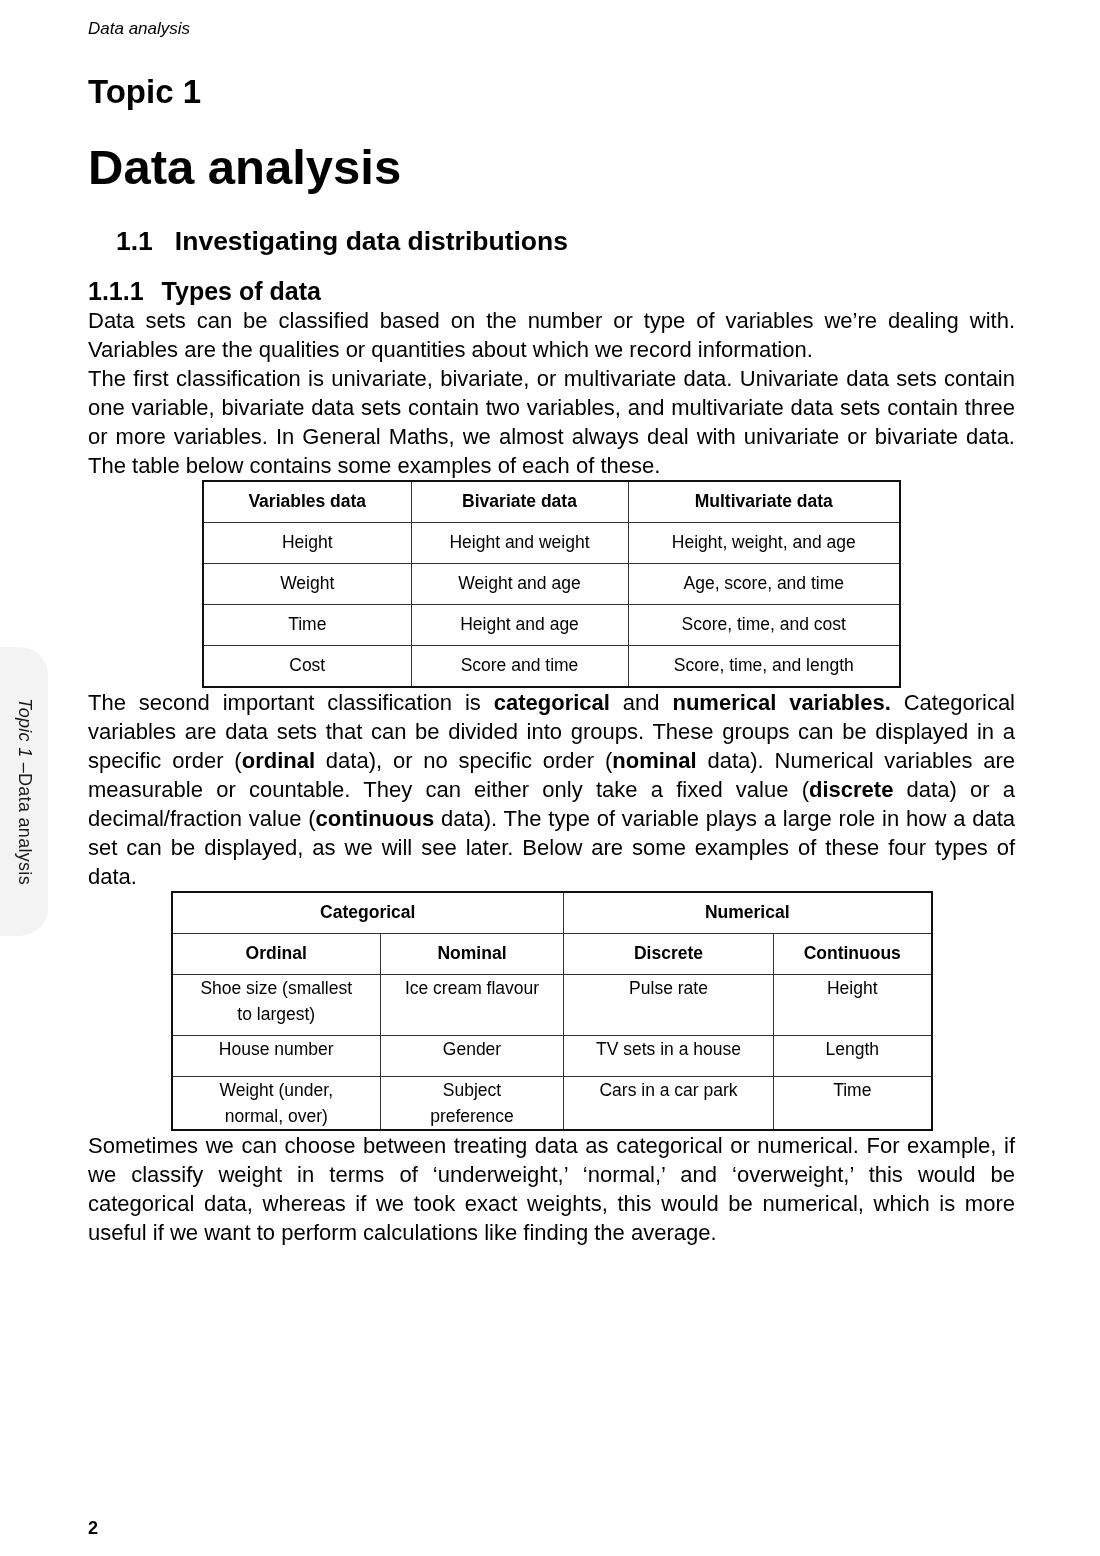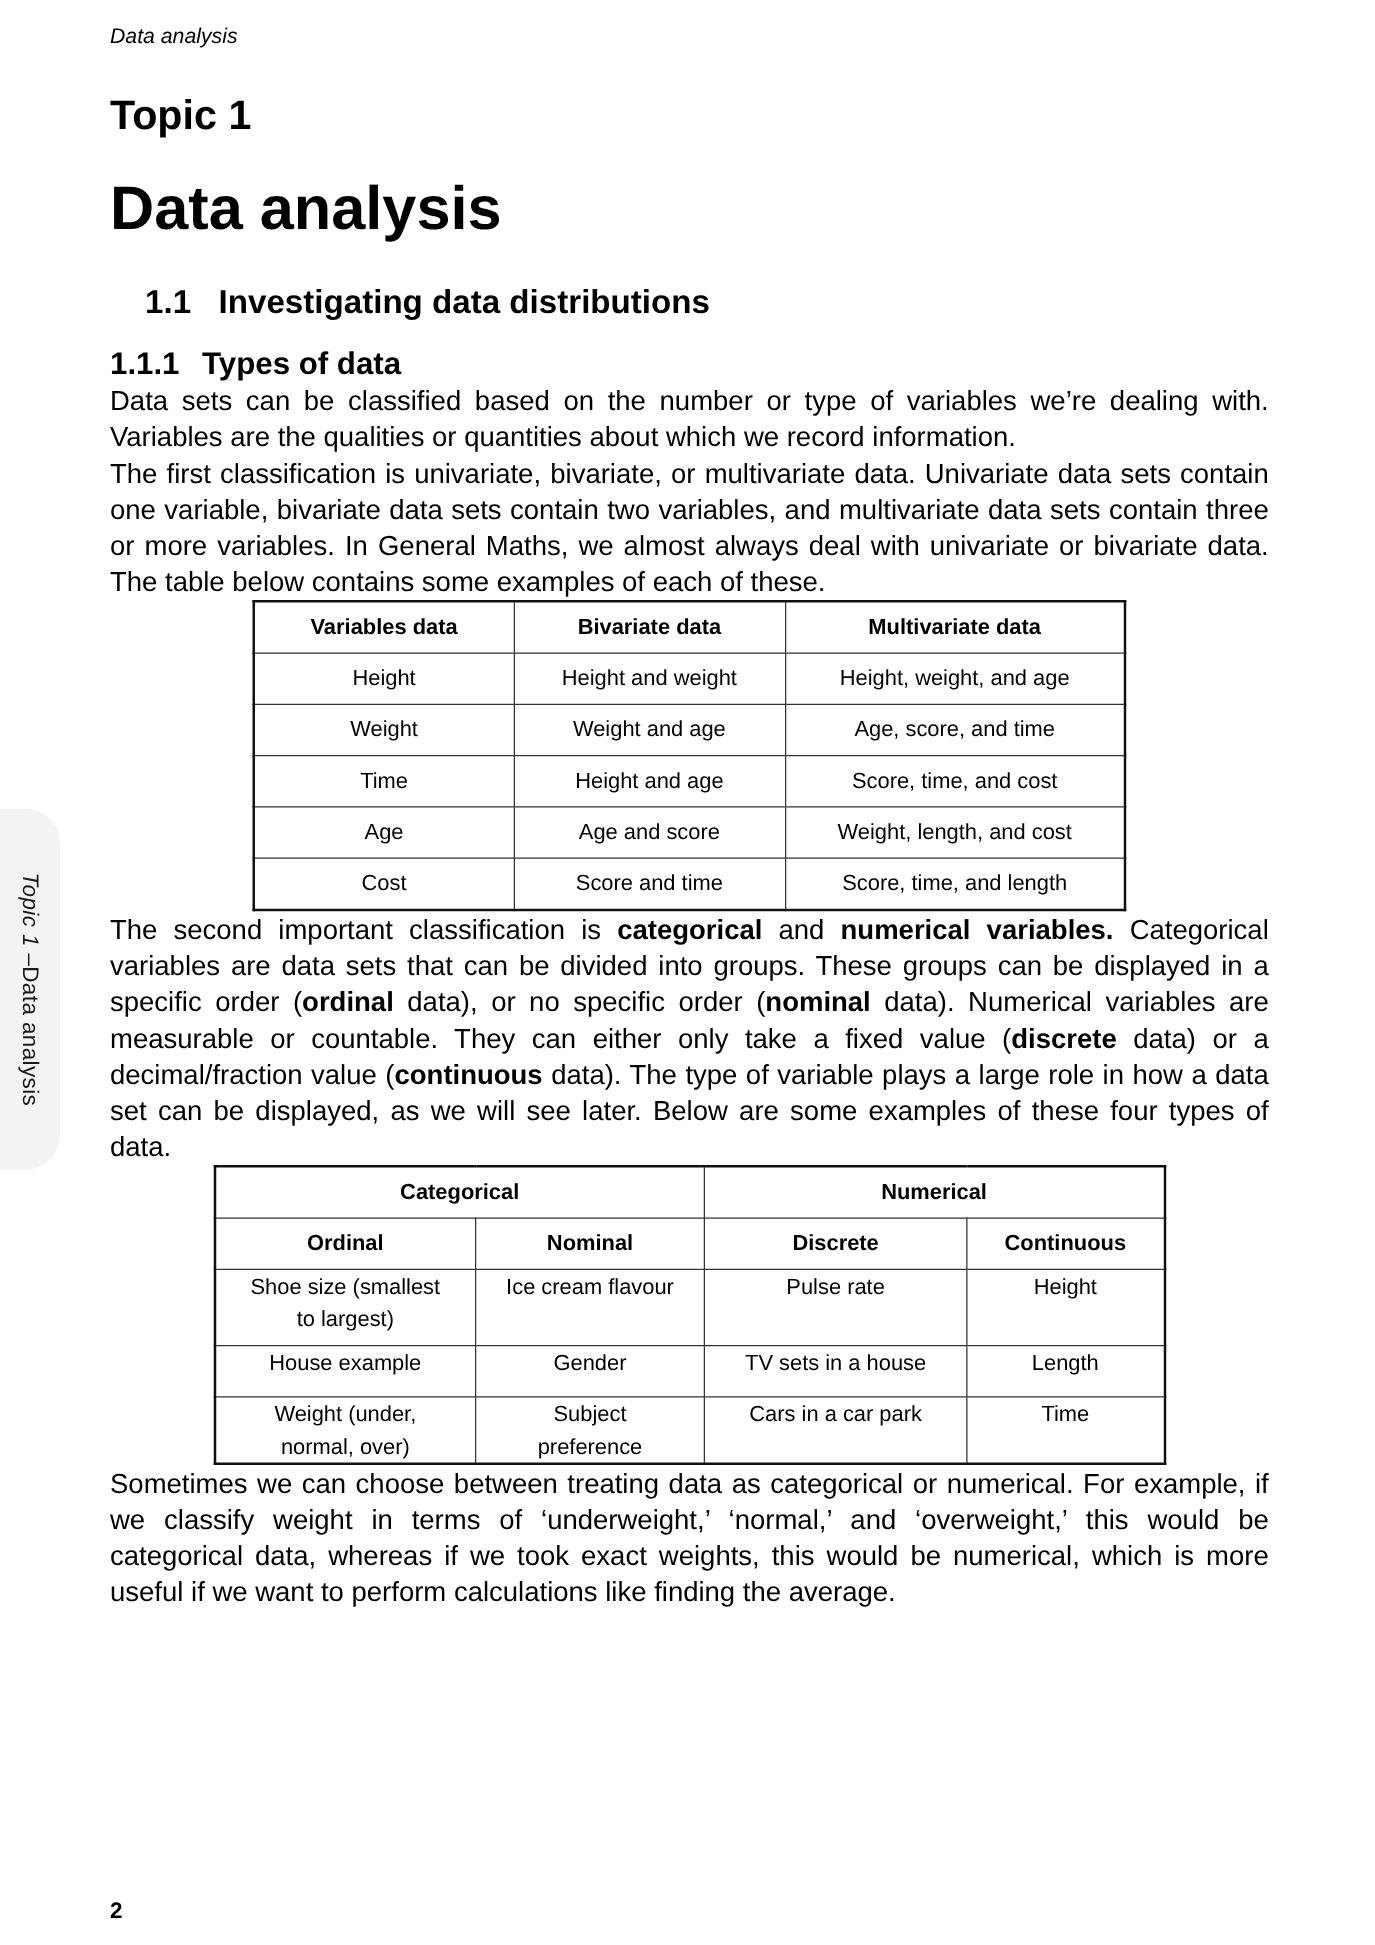--- a/index.html
+++ b/index.html
@@ -148,25 +148,20 @@
           </tr>
           <tr>
             <td>Weight</td>
             <td>Weight and age</td>
             <td>Age, score, and time</td>
           </tr>
           <tr>
             <td>Time</td>
             <td>Height and age</td>
             <td>Score, time, and cost</td>
-          </tr>
-          <tr>
-            <td>Age</td>
-            <td>Age and score</td>
-            <td>Weight, length, and cost</td>
           </tr>
           <tr>
             <td>Cost</td>
             <td>Score and time</td>
             <td>Score, time, and length</td>
           </tr>
         </tbody>
     </table>
 
     <p class="body-par p3"><span>The second important classification is </span><b>categorical</b><span> and </span><b>numerical variables.</b><span> Categorical variables are data sets that can be divided into groups. These groups can be displayed in a specific order (</span><b>ordinal</b><span> data), or no specific order (</span><b>nominal</b><span> data). Numerical variables are measurable or countable. They can either only take a fixed value (</span><b>discrete</b><span> data) or a decimal/fraction value (</span><b>continuous</b><span> data). The type of variable plays a large role in how a data set can be displayed, as we will see later. Below are some examples of these four types of data.</span></p>
@@ -192,21 +187,21 @@
       </thead>
       <tbody>
           <tr>
             <td>Shoe size (smallest
 to largest)</td>
             <td>Ice cream flavour</td>
             <td>Pulse rate</td>
             <td>Height</td>
           </tr>
           <tr>
-            <td>House example</td>
+            <td>House number</td>
             <td>Gender</td>
             <td>TV sets in a house</td>
             <td>Length</td>
           </tr>
           <tr>
             <td>Weight (under,
 normal, over)</td>
             <td>Subject
 preference</td>
             <td>Cars in a car park</td>

